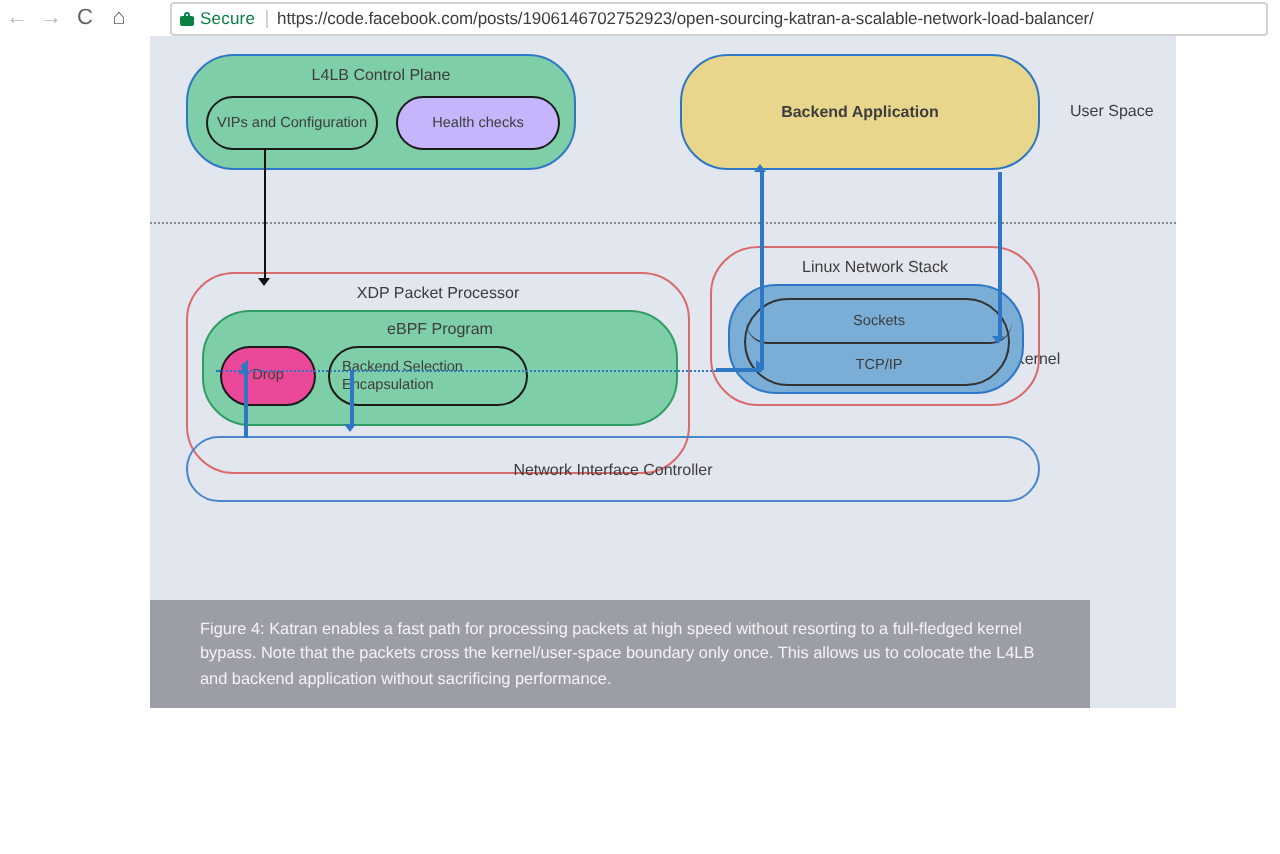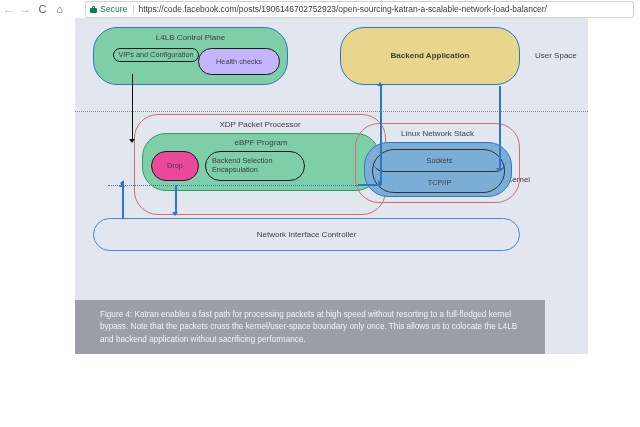--- a/index.html
+++ b/index.html
@@ -63,26 +63,26 @@
 
   .box{position:absolute;box-sizing:border-box;border-radius:24px;}
   .lbl{
     position:absolute;left:0;right:0;text-align:center;
     color:#3d3d3d;white-space:pre-line;
   }
 
   
   .b-ctrl{left:18px;top:9px;width:195px;height:58px;background:#7ecfa8;border:1.4px solid #2e77c4;}
   .b-ctrl .hd{top:5px;font-size:8px;}
-  .b-vip{left:19px;top:20px;width:86px;height:14px;background:#7ecfa8;border:1.4px solid #1a1a1a;}
+  .b-vip{left:9px;top:20px;width:86px;height:27px;background:#7ecfa8;border:1.4px solid #1a1a1a;}
   .b-hc{left:104px;top:20px;width:82px;height:27px;background:#c4b5fd;border:1.4px solid #1a1a1a;}
 
   .b-backend{left:265px;top:9px;width:180px;height:58px;background:#e8d68c;border:1.4px solid #2e77c4;font-weight:bold;}
 
-  .b-xdp{left:18px;top:96px;width:252px;height:101px;background:transparent;border:1.3px solid #d96b6b;margin-left:41px;}
+  .b-xdp{left:18px;top:118px;width:252px;height:101px;background:transparent;border:1.3px solid #d96b6b;}
   .b-xdp .hd{top:5px;font-size:8px;}
   .b-ebpf{left:7px;top:18px;width:238px;height:58px;background:#7ecfa8;border:1.3px solid #2f9e63;}
   .b-ebpf .hd{top:4px;font-size:8px;}
   .b-drop{left:8px;top:17px;width:48px;height:30px;background:#ec4899;border:1.4px solid #1a1a1a;}
   .b-bse{left:62px;top:17px;width:100px;height:30px;background:#7ecfa8;border:1.4px solid #1a1a1a;}
   .b-rl{left:169px;top:17px;width:60px;height:30px;background:#7ecfa8;border:1.4px solid #1a1a1a;}
 
   .b-lns{left:280px;top:105px;width:165px;height:80px;background:transparent;border:1.3px solid #d96b6b;}
   .b-lns .hd{top:5px;font-size:8px;}
   .b-lnsin{left:8px;top:18px;width:148px;height:55px;background:#7aaed6;border:1.4px solid #2e77c4;}

